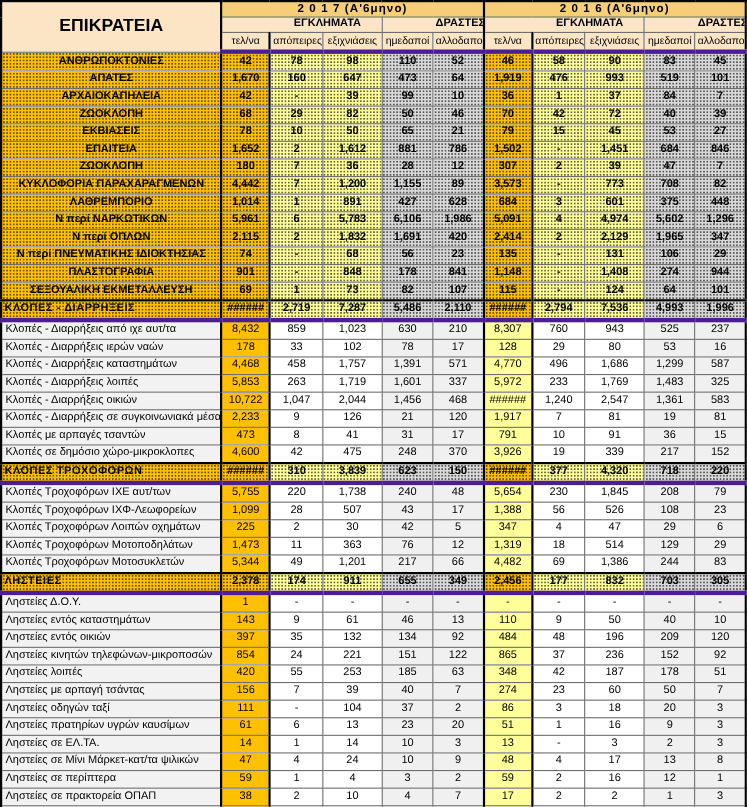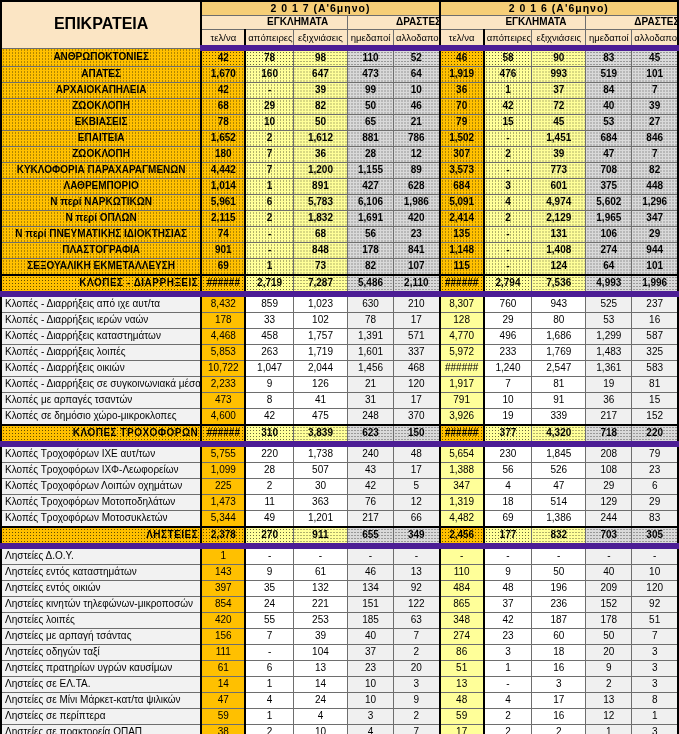--- a/index.html
+++ b/index.html
@@ -21,27 +21,27 @@
   .c-gray{background:#f0f0f0;}
   .c-white{background:#ffffff;}
   
   .dots{background-image:radial-gradient(circle,rgba(0,0,0,0.6) 0.6px,transparent 0.75px);
         background-size:3px 3px;}
   .dots.d-gold{background-color:#ffc000;}
   .dots.d-yellow{background-color:#ffff99;}
   .dots.d-gray{background-color:#d9d9d9;}
   .r-major td.c-lab, .r-section td.c-lab{font-weight:bold;}
   .r-major td.c-lab{text-align:center;padding-left:2px;}
-  .r-section td.c-lab{text-align:right;letter-spacing:0.5px;}
+  .r-section td.c-lab{text-align:left;letter-spacing:0.5px;}
   .r-major td, .r-section td{font-weight:bold;}
   
   .bl2{border-left:2px solid #000;}
   .br2{border-right:2px solid #000;}
   .bt2{border-top:2px solid #000;}
-  .bb2{border-bottom:6px solid #4c1d95;}
+  .bb2{border-bottom:4px solid #4c1d95;}
   table{border:2px solid #000;}
 </style>
 </head>
 <body>
 
 <div id="sheet">
 <table>
   <colgroup>
     <col style="width:200px">
     <col style="width:44px">
@@ -454,21 +454,21 @@
           <td class="c-gray br2">66</td>
           <td class="c-yellow bl2 br2">4,482</td>
           <td class="c-white">69</td>
           <td class="c-white">1,386</td>
           <td class="c-gray">244</td>
           <td class="c-gray">83</td>
         </tr>
         <tr class="r-section">
           <td class="dots d-gold c-lab bt2 bb2">ΛΗΣΤΕΙΕΣ</td>
           <td class="dots d-gold bl2 br2 bt2 bb2">2,378</td>
-          <td class="dots d-yellow bt2 bb2">270</td>
+          <td class="dots d-yellow bt2 bb2">174</td>
           <td class="dots d-yellow bt2 bb2">911</td>
           <td class="dots d-gray bt2 bb2">655</td>
           <td class="dots d-gray br2 bt2 bb2">349</td>
           <td class="dots d-gold bl2 br2 bt2 bb2">2,456</td>
           <td class="dots d-yellow bt2 bb2">177</td>
           <td class="dots d-yellow bt2 bb2">832</td>
           <td class="dots d-gray bt2 bb2">703</td>
           <td class="dots d-gray bt2 bb2">305</td>
         </tr>
         <tr class="r-normal">

